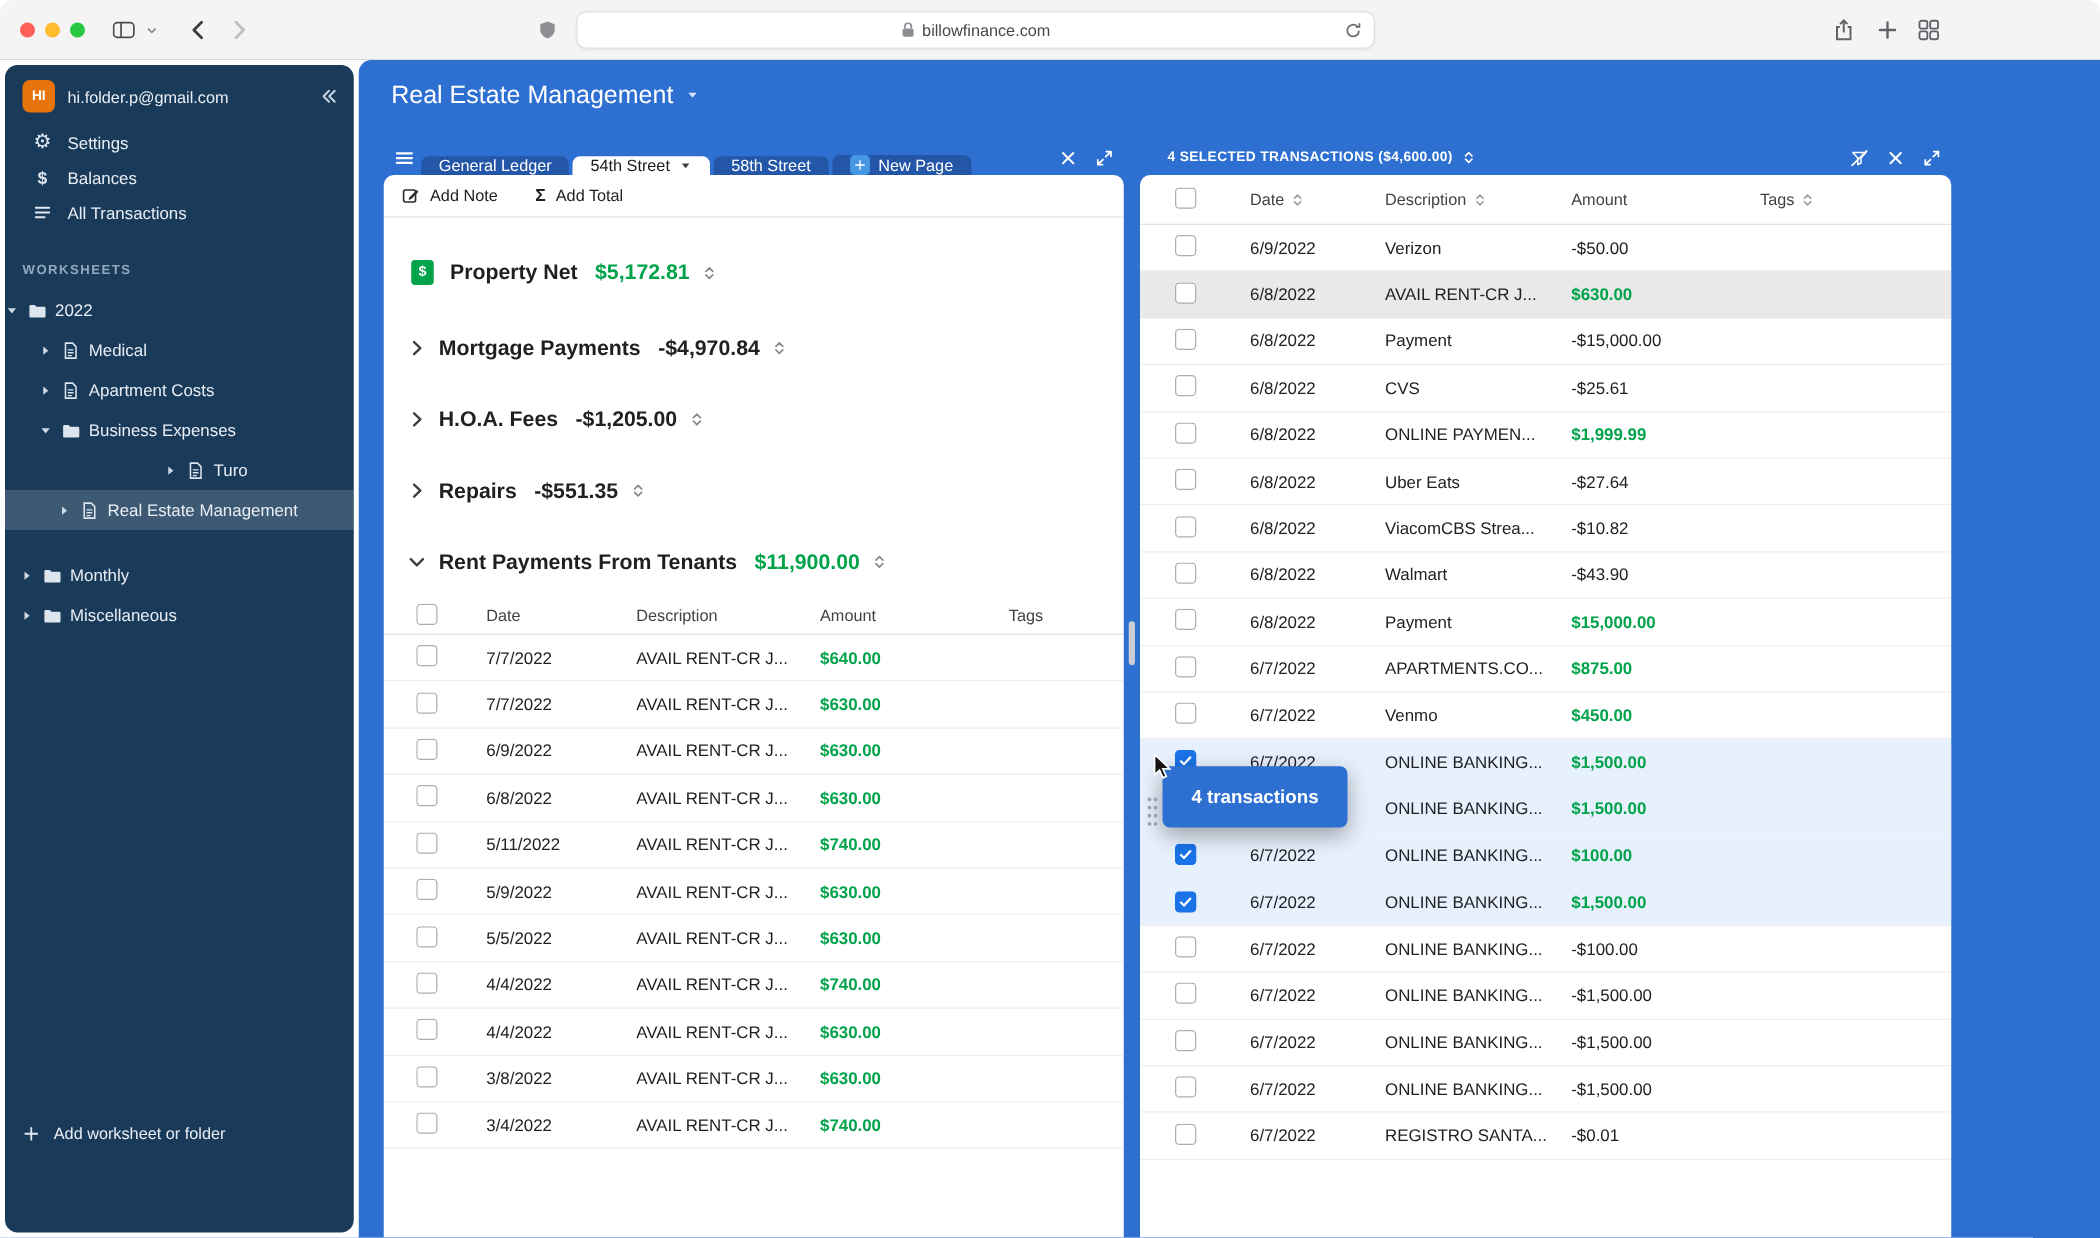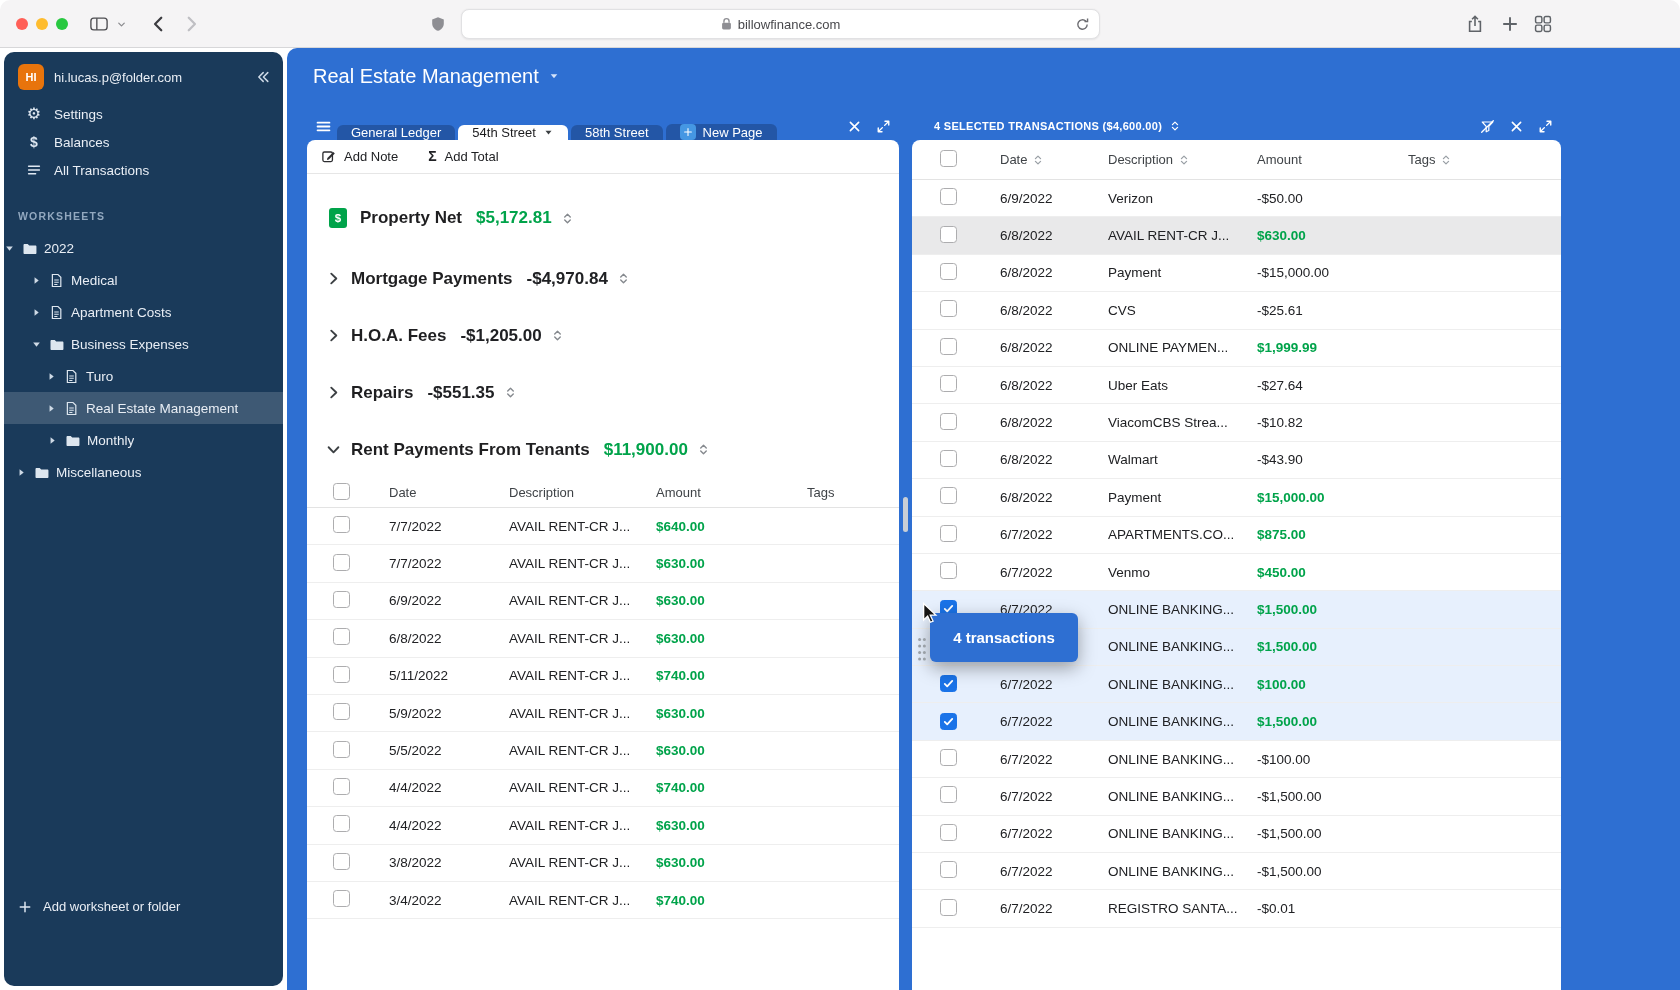--- a/index.html
+++ b/index.html
@@ -192,21 +192,21 @@
         <rect x="9" y="1.4" width="5.6" height="5.6" rx="1.4" fill="none" stroke="currentColor" stroke-width="1.3"></rect>
         <rect x="1.4" y="9" width="5.6" height="5.6" rx="1.4" fill="none" stroke="currentColor" stroke-width="1.3"></rect>
         <rect x="9" y="9" width="5.6" height="5.6" rx="1.4" fill="none" stroke="currentColor" stroke-width="1.3"></rect>
       </svg>
     </span>
 </div>
 
 <aside class="sidebar">
   <div class="sb-head">
     <span class="avatar">HI</span>
-    <span class="email">hi.lucas.p@folder.com</span>
+    <span class="email">hi.folder.p@gmail.com</span>
     <span class="icon collapse">
         <svg viewBox="0 0 16 16">
           <path d="M8.2 3.6L3.8 8l4.4 4.4M12.8 3.6L8.4 8l4.4 4.4" fill="none" stroke="currentColor" stroke-width="1.5" stroke-linecap="round" stroke-linejoin="round"></path>
         </svg>
       </span>
   </div>
   <nav id="sb-nav">
       <div class="sb-nav-item">
         <span class="icon sbicon">
           <span class="tx" style="font-size:16px;line-height:1">⚙</span>
@@ -277,21 +277,21 @@
             <path d="M3.2 5.2h9.6L8 11.2z" fill="currentColor"></path>
           </svg>
         </span>
         <span class="icon kind">
           <svg viewBox="0 0 16 16">
             <path d="M1.6 4.2c0-.6.5-1.1 1.1-1.1h3.4l1.6 1.6h6.6c.6 0 1.1.5 1.1 1.1v6.9c0 .6-.5 1.1-1.1 1.1H2.7c-.6 0-1.1-.5-1.1-1.1z" fill="currentColor"></path>
           </svg>
         </span>
         <span class="tree-label">Business Expenses</span>
       </div>
-      <div class="tree-row" style="padding-left: 42px;">
+      <div class="tree-row" style="padding-left: 42px; justify-content: center;">
         <span class="icon tri">
           <svg viewBox="0 0 16 16">
             <path d="M5.2 3.2l6 4.8-6 4.8z" fill="currentColor"></path>
           </svg>
         </span>
         <span class="icon kind">
           <svg viewBox="0 0 16 16">
             <path d="M3.6 1.6h6l3 3v9.8h-9z" fill="none" stroke="currentColor" stroke-width="1.3"></path>
             <path d="M5.6 7.4h4.8M5.6 9.8h4.8M5.6 12.2h3.4" stroke="currentColor" stroke-width="1.1"></path>
           </svg>
@@ -305,21 +305,21 @@
           </svg>
         </span>
         <span class="icon kind">
           <svg viewBox="0 0 16 16">
             <path d="M3.6 1.6h6l3 3v9.8h-9z" fill="none" stroke="currentColor" stroke-width="1.3"></path>
             <path d="M5.6 7.4h4.8M5.6 9.8h4.8M5.6 12.2h3.4" stroke="currentColor" stroke-width="1.1"></path>
           </svg>
         </span>
         <span class="tree-label">Real Estate Management</span>
       </div>
-      <div class="tree-row" style="padding-left: 43px;">
+      <div class="tree-row" style="padding-left: 12px; margin-top: 20px;">
         <span class="icon tri">
           <svg viewBox="0 0 16 16">
             <path d="M5.2 3.2l6 4.8-6 4.8z" fill="currentColor"></path>
           </svg>
         </span>
         <span class="icon kind">
           <svg viewBox="0 0 16 16">
             <path d="M1.6 4.2c0-.6.5-1.1 1.1-1.1h3.4l1.6 1.6h6.6c.6 0 1.1.5 1.1 1.1v6.9c0 .6-.5 1.1-1.1 1.1H2.7c-.6 0-1.1-.5-1.1-1.1z" fill="currentColor"></path>
           </svg>
         </span>

